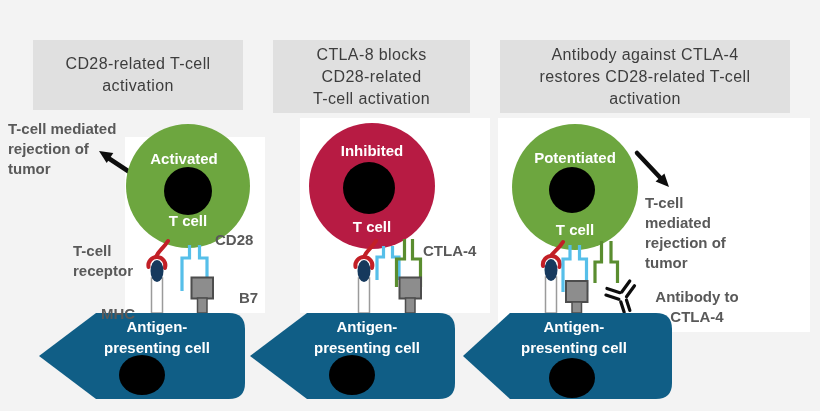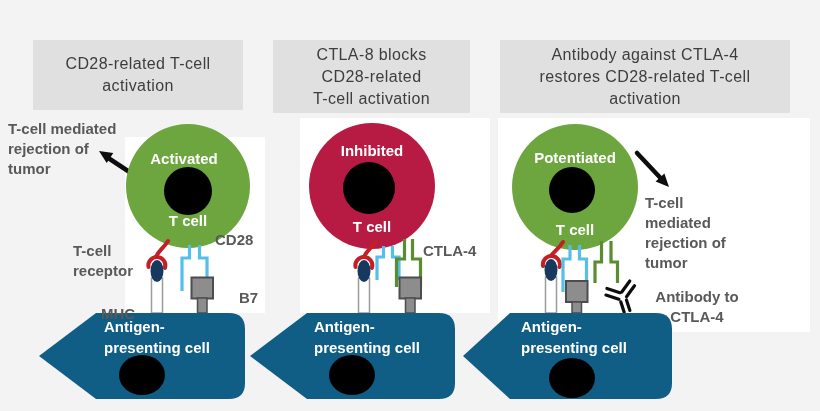--- a/index.html
+++ b/index.html
@@ -5,21 +5,21 @@
   html,body{margin:0;padding:0;}
   #canvas{position:relative;width:820px;height:411px;background:var(--background);
           font-family:"Liberation Sans",sans-serif;overflow:hidden;padding-left:30px;}
   .hdr{position:absolute;background:var(--header_bg);color:var(--header_text);
        font-size:16px;line-height:22px;letter-spacing:.4px;
        display:flex;align-items:center;justify-content:center;
        text-align:center;white-space:pre-line;}
   .glabel{position:absolute;color:var(--label_gray);font-weight:bold;
           font-size:15px;line-height:20px;white-space:pre-line;}
   .wlabel{position:absolute;color:var(--cell_text);font-weight:bold;
-          font-size:15px;line-height:21px;white-space:pre-line;}
+          font-size:15px;line-height:21px;white-space:pre-line;text-align:center;}
   .center{text-align:center;}
   svg{position:absolute;left:0;top:0;}
   .f-white{fill:#ffffff;}
   .f-green{fill:var(--activated_green);}
   .f-red{fill:var(--inhibited_red);}
   .f-teal{fill:var(--apc_teal);}
   .f-black{fill:var(--nucleus_black);}
   .f-navy{fill:var(--mhc_navy);}
   .b7{fill:var(--b7_gray);stroke:var(--b7_outline);stroke-width:2;}
   .b7stem{fill:var(--b7_gray);stroke:var(--b7_outline);stroke-width:1.5;}

